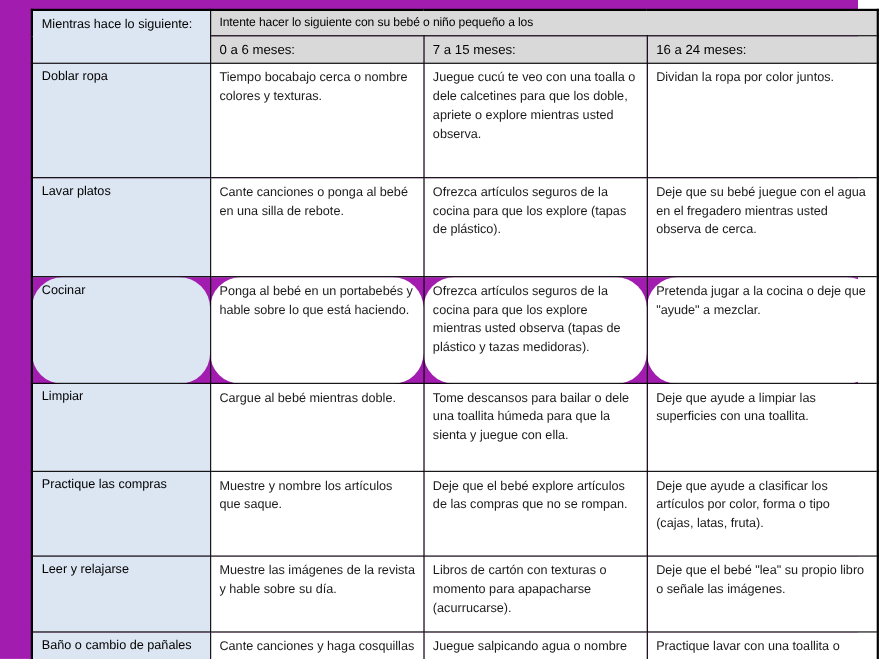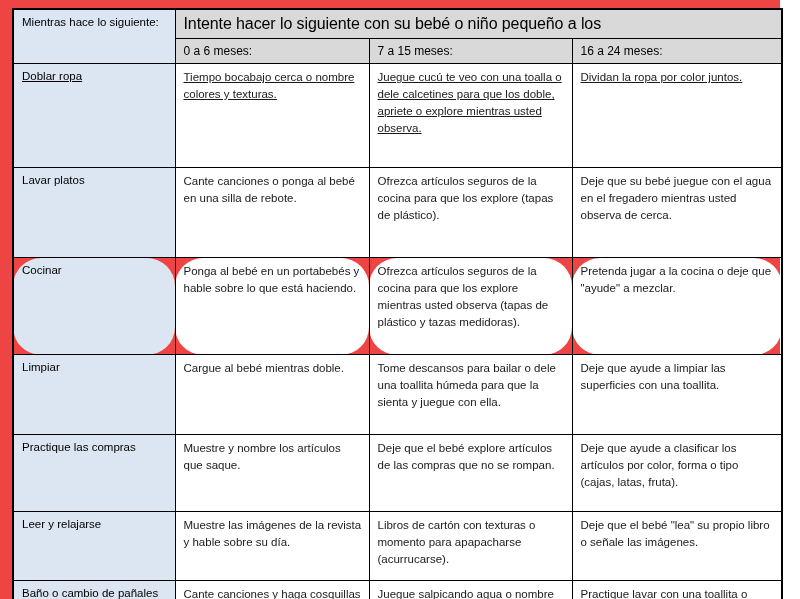--- a/index.html
+++ b/index.html
@@ -11,22 +11,22 @@
     width: 800px;
     height: 599px;
     font-family: "Liberation Sans", sans-serif;
     overflow: hidden;
   }
   .page {
     position: relative;
     width: 780px;
     height: 599px;
     box-sizing: border-box;
-    padding: 8px 15px 10px 12px;
-    background: #ef4444;
+    padding: 8px 15px 10px 28px;
+    background: #a21caf;
   }
   table.activity-table {
     width: 769px;
     border-collapse: collapse;
     table-layout: fixed;
     border: 2px solid #000000;
   }
   table.activity-table col.c0 { width: 162px; }
   table.activity-table col.c1 { width: 194px; }
   table.activity-table col.c2 { width: 203px; }
@@ -47,21 +47,21 @@
     font-weight: bold;
     font-size: 11.5px;
     line-height: 1.30;
     color: #000000;
     padding-top: 6px;
     padding-bottom: 6px;
   }
   th.span-head {
     background: #d9d9d9;
     font-weight: bold;
-    font-size: 16px;
+    font-size: 11px;
     text-align: center;
     vertical-align: middle;
     color: #000000;
     padding-top: 6px;
     padding-bottom: 6px;
     letter-spacing: -0.1px;
   }
   
   th.age-head {
     background: #d9d9d9;
@@ -81,21 +81,21 @@
     font-size: 11.5px;
     line-height: 1.32;
     color: #000000;
   }
   td.tip-cell {
     background: #ffffff;
     font-size: 11.5px;
     line-height: 1.48;
     color: #1a1a1a;
   }
-  .row-h-1 td { height: 93px; text-decoration: underline; }
+  .row-h-1 td { height: 93px; }
   .row-h-2 td { height: 79px; }
   .row-h-3 td { height: 86px; border-radius: 28px; }
   .row-h-4 td { height: 69px; }
   .row-h-5 td { height: 66px; }
   .row-h-6 td { height: 58px; }
   .row-h-7 td { height: 58px; }
 </style>
 </head>
 <body>
 

